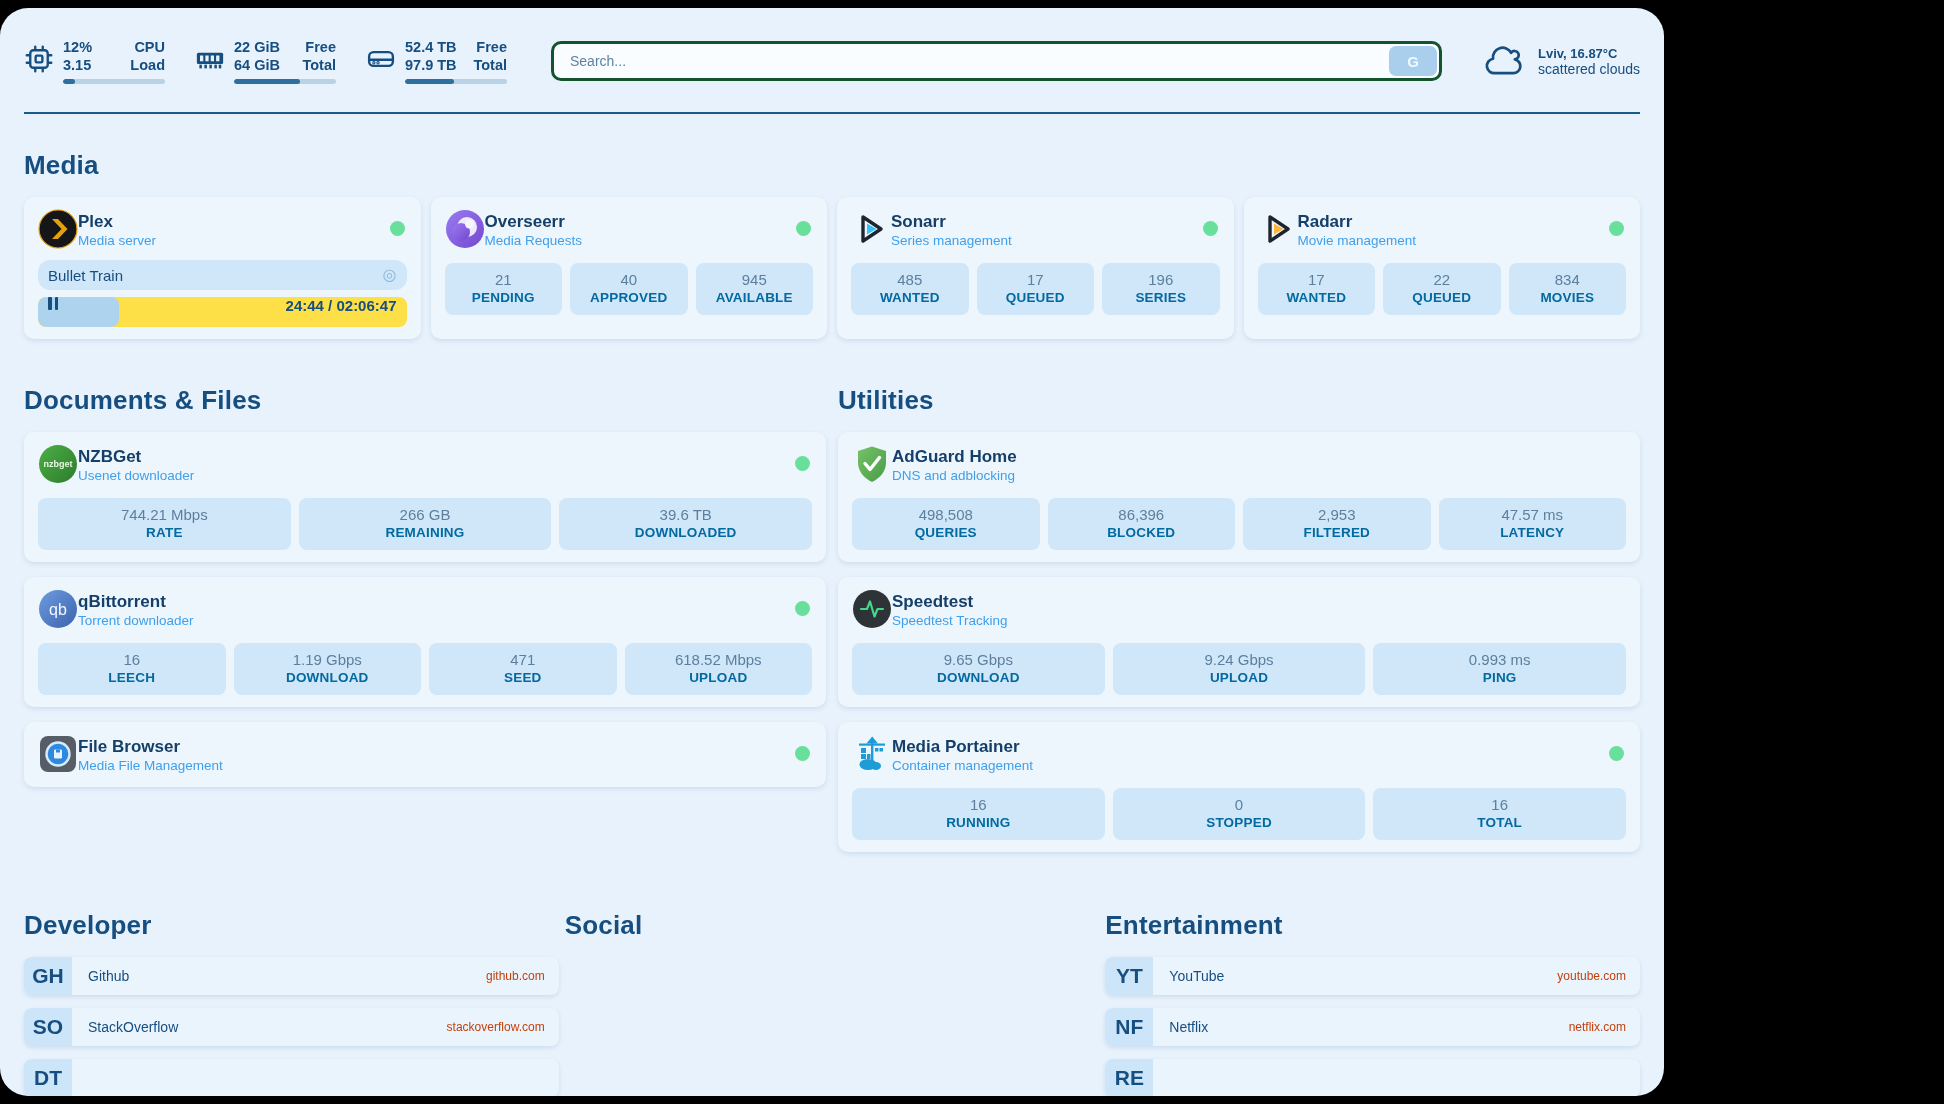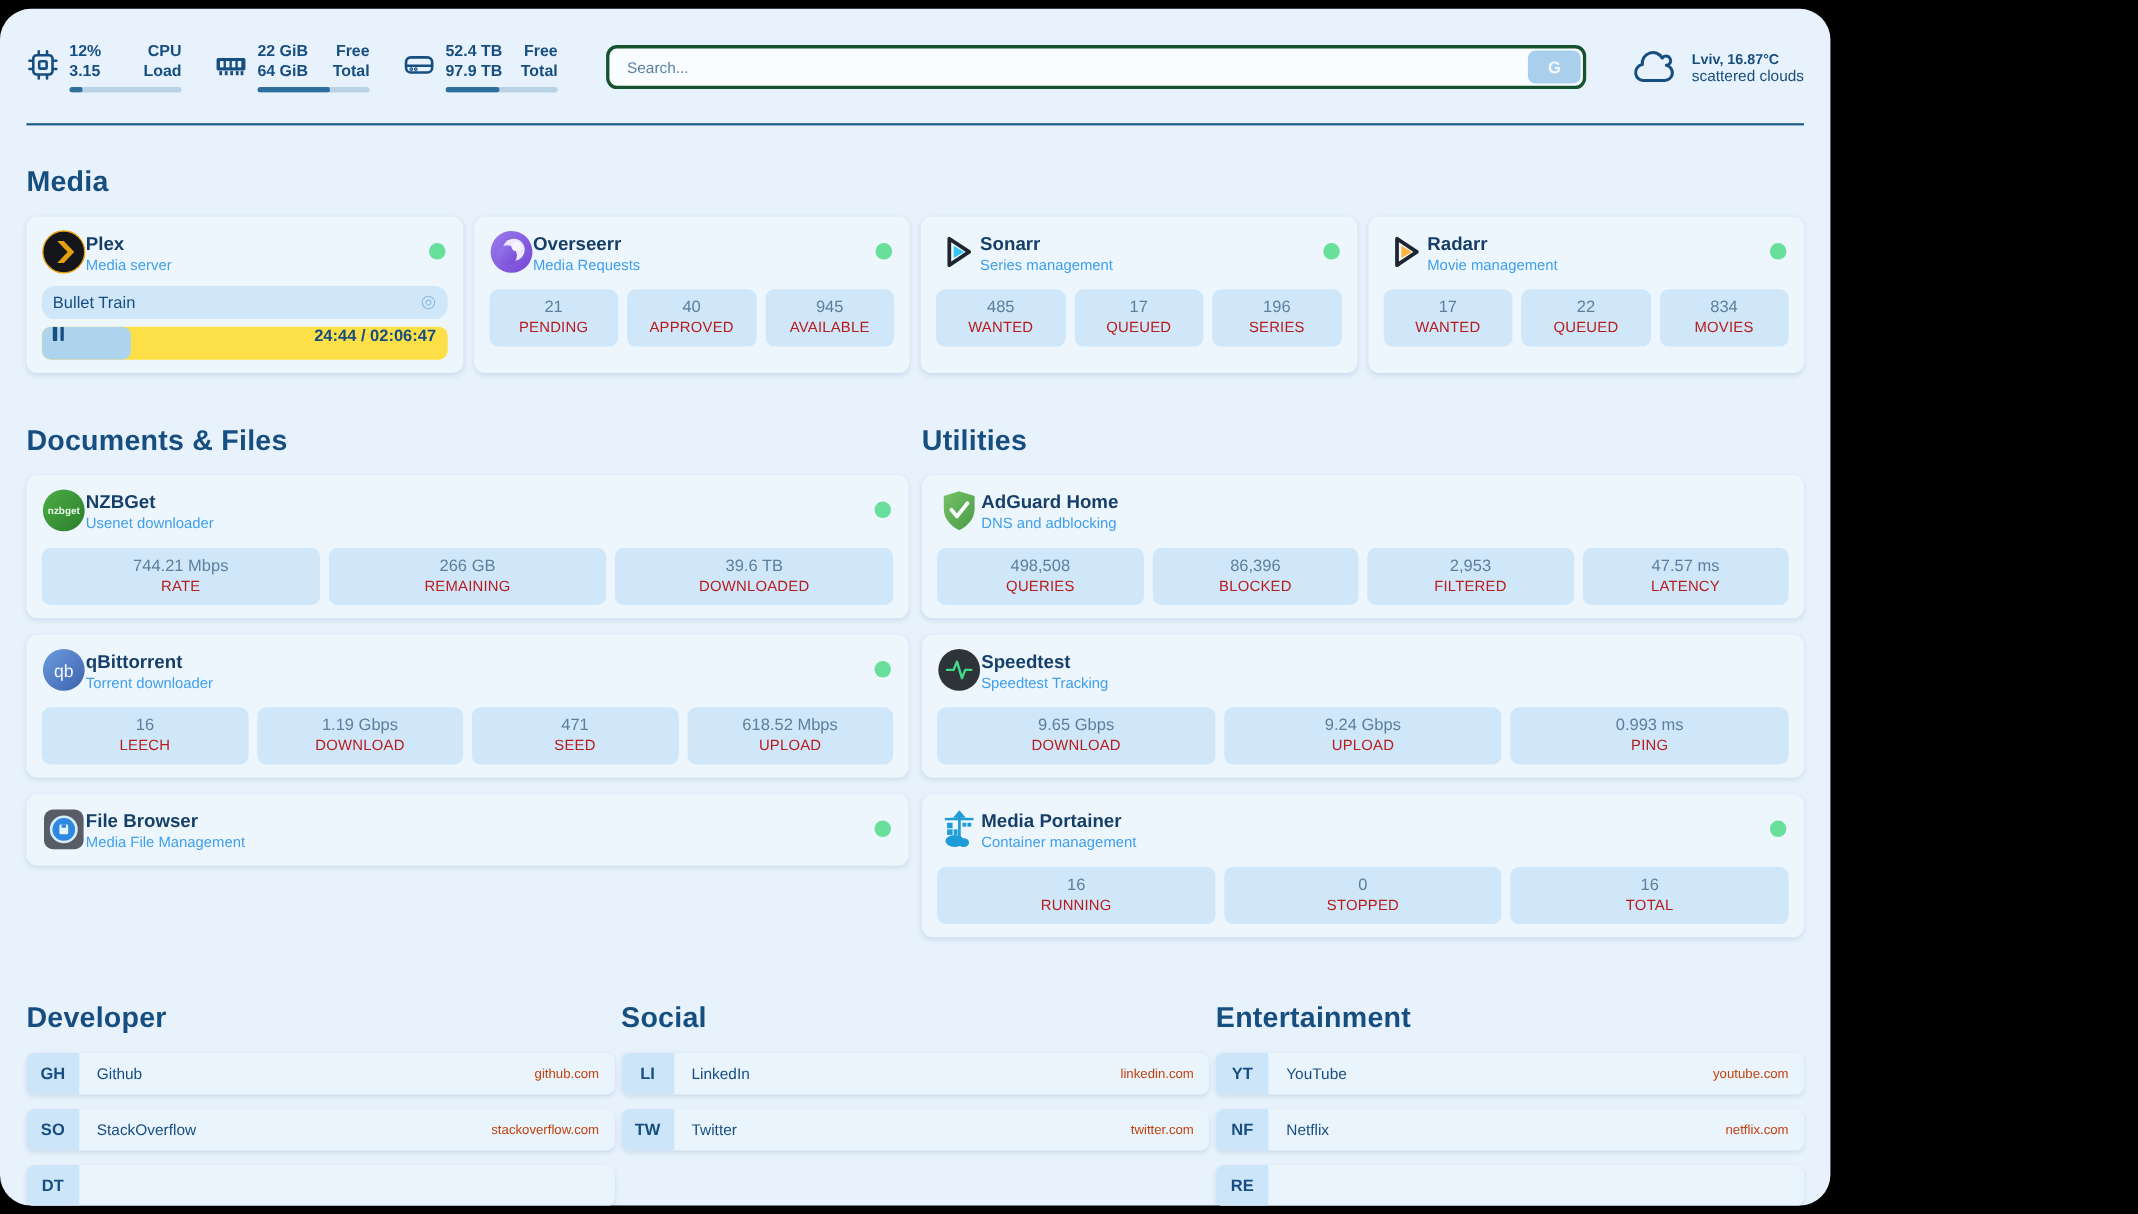--- a/index.html
+++ b/index.html
@@ -47,21 +47,21 @@
     box-shadow:0 2px 5px rgba(110,150,190,0.22); cursor:pointer;
   }
   .card-head { display:flex; align-items:flex-start; position:relative; }
   .app-name { font-size:17px; font-weight:bold; color:#153f68; line-height:21px; padding-top:2px; }
   .app-sub { font-size:13.5px; color:#3f9fea; line-height:18px; }
   .dot { position:absolute; right:2px; top:12px; width:15px; height:15px; border-radius:50%; background:#68df9b; }
 
   .stats-row { display:flex; gap:8px; margin-top:13px; }
   .stat-box { flex:1; background:#cfe7f9; border-radius:8px; padding:7px 4px 8px; text-align:center; }
   .stat-val { font-size:15px; color:#5d7f9d; line-height:19px; }
-  .stat-lab { font-size:13.5px; font-weight:normal; color:#b91c1c; line-height:18px; letter-spacing:0.2px; }
+  .stat-lab { font-size:13.5px; font-weight:bold; color:#0369a1; line-height:18px; letter-spacing:0.2px; }
 
   
   .np-row { margin-top:10px; height:30px; background:#cfe7f9; border-radius:12px;
     display:flex; align-items:center; padding:0 10px; }
   .np-title { font-size:15px; color:#174e80; flex:1; }
   .np-cam { color:#8fb9dc; font-size:16px; line-height:16px; }
   .np-progress { margin-top:7px; height:30px; background:#fde047; border-radius:8px;
     position:relative; overflow:hidden; display:flex; align-items:flex-start; }
   .np-fill { position:absolute; left:0; top:0; bottom:0; background:#aed3ef; border-radius:8px; }
   .np-pause { position:relative; margin-left:10px; display:flex; gap:3px; cursor:pointer; }
@@ -72,21 +72,21 @@
   .two-col h2 { margin:46px 0 16px; }
   .col-stack { display:flex; flex-direction:column; gap:15px; }
 
   
   .bm-grid { display:grid; grid-template-columns:1fr 1fr 1fr; gap:6px; margin-top:0; }
   .bm-grid h2 { margin:58px 0 16px; }
   .bm-stack { display:flex; flex-direction:column; gap:13px; }
   .bm-row { height:38px; background:#eaf4fd; border-radius:8px; display:flex; align-items:center;
     overflow:hidden; box-shadow:0 2px 4px rgba(110,150,190,0.22); cursor:pointer; }
   .bm-abbr { width:48px; height:100%; background:#cde5f8; display:flex; align-items:center;
-    justify-content:center; font-size:15px; font-weight:bold; color:#174e80; }
+    justify-content:center; font-size:21px; font-weight:bold; color:#174e80; }
   .bm-name { font-size:14px; color:#174e80; margin-left:16px; flex:1; }
   .bm-url { font-size:12px; color:#c2410c; margin-right:14px; }
 
   .icon40 { width:40px; height:40px; flex:0 0 40px; }
 </style>
 </head>
 <body>
 
 <div class="page">
   <div class="content">
@@ -523,32 +523,20 @@
             <span class="bm-url">stackoverflow.com</span>
           </div>
           <div class="bm-row">
             <span class="bm-abbr">DT</span>
 
           </div>
         </div>
       </div>
       <div>
         <h2 class="sec">Social</h2>
-        <div class="bm-stack">
-          <div class="bm-row">
-            <span class="bm-abbr">LI</span>
-            <span class="bm-name">LinkedIn</span>
-            <span class="bm-url">linkedin.com</span>
-          </div>
-          <div class="bm-row">
-            <span class="bm-abbr">TW</span>
-            <span class="bm-name">Twitter</span>
-            <span class="bm-url">twitter.com</span>
-          </div>
-        </div>
       </div>
       <div>
         <h2 class="sec">Entertainment</h2>
         <div class="bm-stack">
           <div class="bm-row">
             <span class="bm-abbr">YT</span>
             <span class="bm-name">YouTube</span>
             <span class="bm-url">youtube.com</span>
           </div>
           <div class="bm-row">

